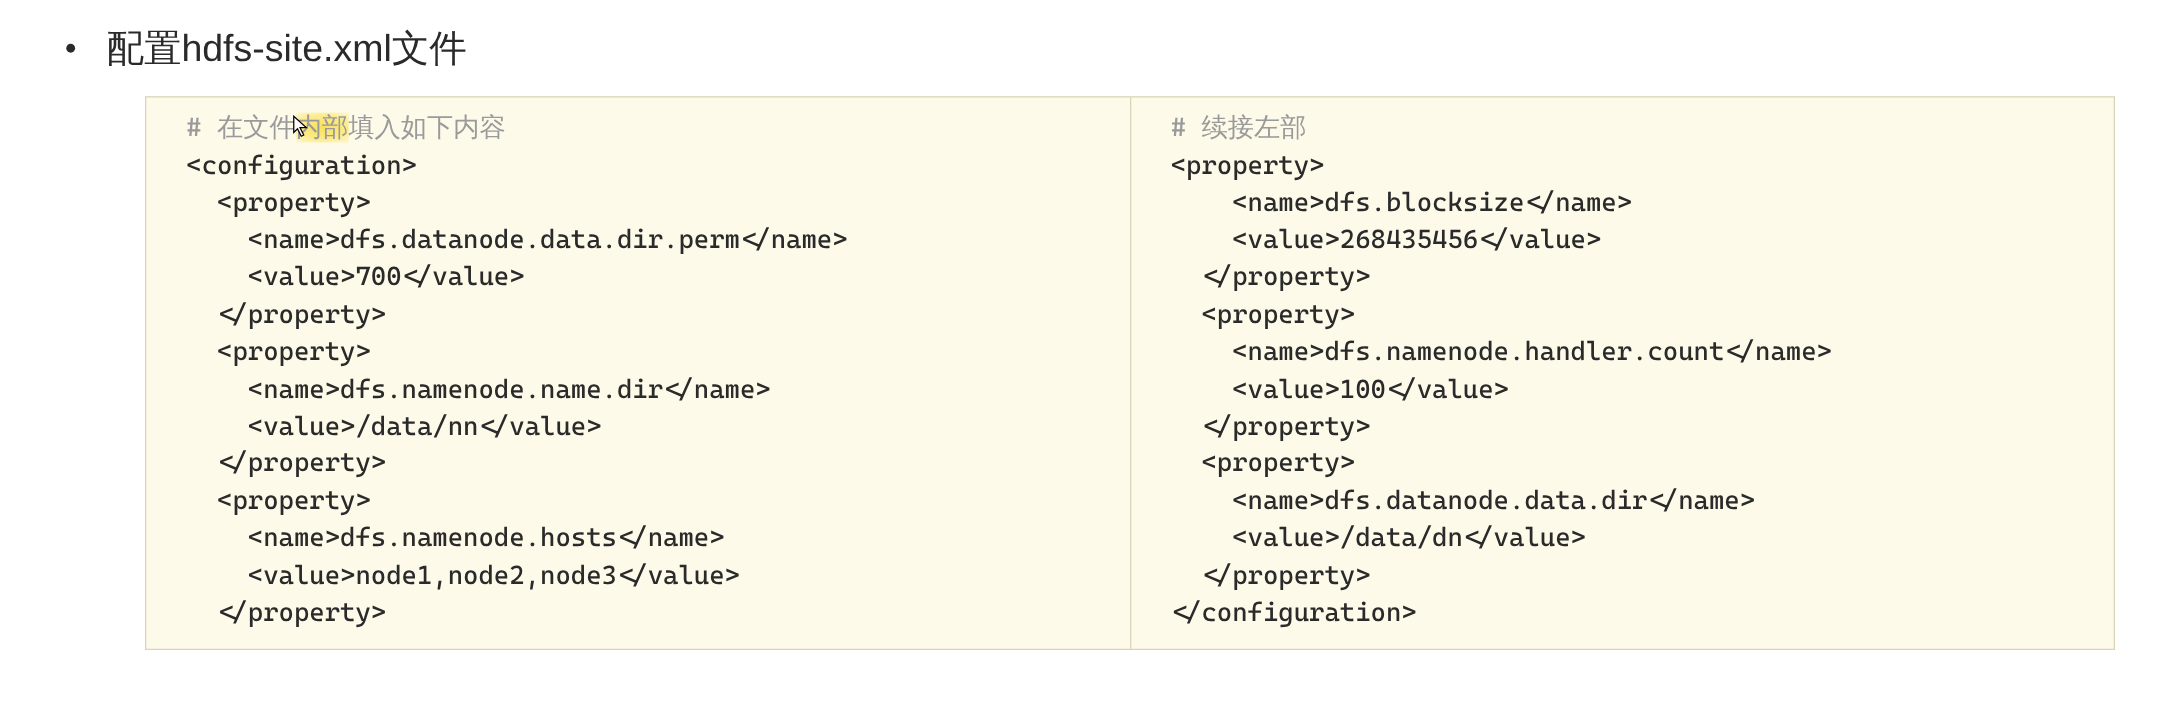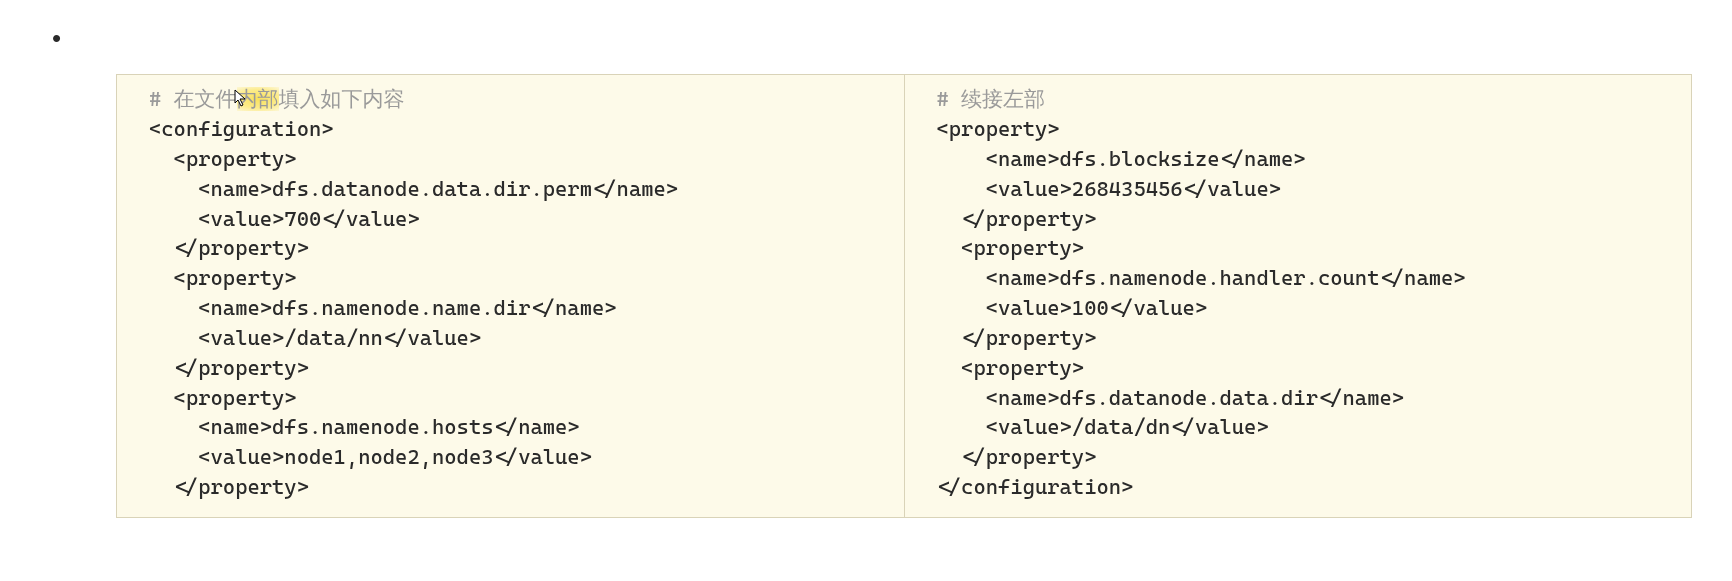--- a/index.html
+++ b/index.html
@@ -68,20 +68,21 @@
       top: 2px;
       left: -4px;
       pointer-events: none;
     }
   </style>
 </head>
 <body>
 
 <div class="bullet-row">
   <span class="bullet">•</span>
+  <span class="title">配置hdfs-site.xml文件</span>
 </div>
 
 <div class="code-container">
   <div class="code-panel left"><span class="comment"><span># 在文件</span><span class="highlight cursor-area"><span>内部</span><svg class="cursor-icon" width="16" height="20" viewBox="0 0 16 20">
             <path d="M2 1 L2 14 L5 11 L8 17 L10 16 L7 10 L12 10 Z" fill="#ffffff" stroke="#000000" stroke-width="1"></path>
           </svg></span><span>填入如下内容</span></span>
 <span>&lt;configuration&gt;</span>
 <span>  &lt;property&gt;</span>
 <span>    &lt;name&gt;dfs.datanode.data.dir.perm&lt;/name&gt;</span>
 <span>    &lt;value&gt;700&lt;/value&gt;</span>

